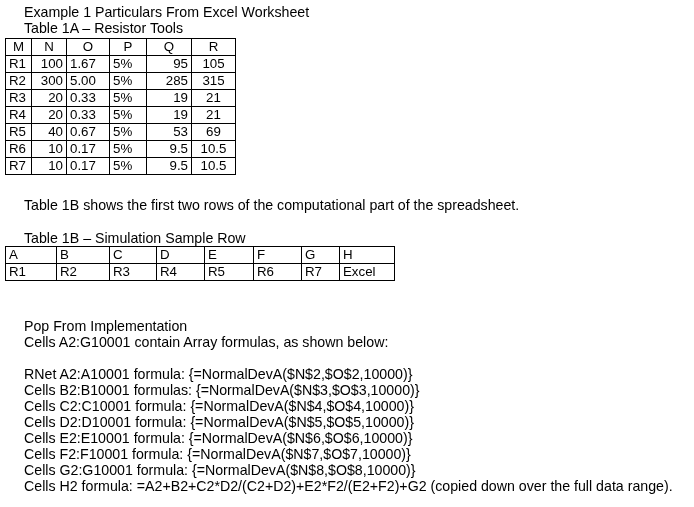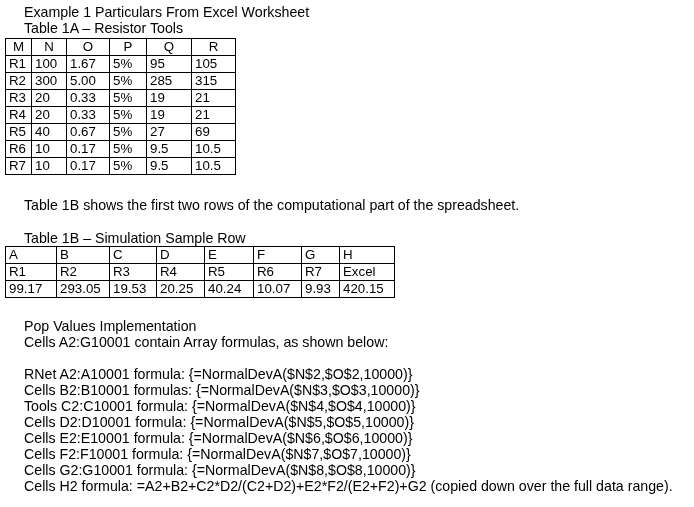--- a/index.html
+++ b/index.html
@@ -5,25 +5,25 @@
   html, body { margin: 0; padding: 0; background: #ffffff; }
   body {
     width: 694px; height: 507px; position: relative; overflow: hidden;
     font-family: "Liberation Sans", sans-serif; font-size: 14.2px; color: #000;
   }
   .line { position: absolute; left: 24px; white-space: nowrap; line-height: 16px; }
   table { position: absolute; border-collapse: collapse; font-size: 13.3px; }
   td { border: 1.3px solid #000; padding: 0 3px; height: 16px; line-height: 16px; white-space: nowrap; }
   #t1a { left: 5px; top: 38px; }
   #t1a td.c0 { width: 19px; }
-  #t1a td.c1 { width: 28px; text-align: left; }
+  #t1a td.c1 { width: 28px; text-align: right; }
   #t1a td.c2 { width: 36px; }
   #t1a td.c3 { width: 30px; }
-  #t1a td.c4 { width: 38px; text-align: left; }
-  #t1a td.c5 { width: 37px; text-align: left; }
+  #t1a td.c4 { width: 38px; text-align: right; }
+  #t1a td.c5 { width: 37px; text-align: center; }
   #t1a tr.head td { text-align: center; }
   #t1b { left: 5px; top: 246px; }
   #t1b td { text-align: left; padding: 0 3px; }
   #t1b td.c0 { width: 44px; }
   #t1b td.c1 { width: 46px; }
   #t1b td.c2 { width: 40px; }
   #t1b td.c3 { width: 41px; }
   #t1b td.c4 { width: 42px; }
   #t1b td.c5 { width: 41px; }
   #t1b td.c6 { width: 31px; }
@@ -75,21 +75,21 @@
     <td class="c2">0.33</td>
     <td class="c3">5%</td>
     <td class="c4">19</td>
     <td class="c5">21</td>
   </tr>
   <tr>
     <td class="c0">R5</td>
     <td class="c1">40</td>
     <td class="c2">0.67</td>
     <td class="c3">5%</td>
-    <td class="c4">27</td>
+    <td class="c4">53</td>
     <td class="c5">69</td>
   </tr>
   <tr>
     <td class="c0">R6</td>
     <td class="c1">10</td>
     <td class="c2">0.17</td>
     <td class="c3">5%</td>
     <td class="c4">9.5</td>
     <td class="c5">10.5</td>
   </tr>
@@ -122,35 +122,25 @@
   <tr>
     <td class="c0">R1</td>
     <td class="c1">R2</td>
     <td class="c2">R3</td>
     <td class="c3">R4</td>
     <td class="c4">R5</td>
     <td class="c5">R6</td>
     <td class="c6">R7</td>
     <td class="c7">Excel</td>
   </tr>
-  <tr>
-    <td class="c0">99.17</td>
-    <td class="c1">293.05</td>
-    <td class="c2">19.53</td>
-    <td class="c3">20.25</td>
-    <td class="c4">40.24</td>
-    <td class="c5">10.07</td>
-    <td class="c6">9.93</td>
-    <td class="c7">420.15</td>
-  </tr>
 </tbody>
   </table>
 
-<div class="line" style="top:318px">Pop Values Implementation</div>
+<div class="line" style="top:318px">Pop From Implementation</div>
 <div class="line" style="top:334px">Cells A2:G10001 contain Array formulas, as shown below:</div>
 <div class="line" style="top:366px">RNet A2:A10001 formula: {=NormalDevA($N$2,$O$2,10000)}</div>
 <div class="line" style="top:382px">Cells B2:B10001 formulas: {=NormalDevA($N$3,$O$3,10000)}</div>
-<div class="line" style="top:398px">Tools C2:C10001 formula: {=NormalDevA($N$4,$O$4,10000)}</div>
+<div class="line" style="top:398px">Cells C2:C10001 formula: {=NormalDevA($N$4,$O$4,10000)}</div>
 <div class="line" style="top:414px">Cells D2:D10001 formula: {=NormalDevA($N$5,$O$5,10000)}</div>
 <div class="line" style="top:430px">Cells E2:E10001 formula: {=NormalDevA($N$6,$O$6,10000)}</div>
 <div class="line" style="top:446px">Cells F2:F10001 formula: {=NormalDevA($N$7,$O$7,10000)}</div>
 <div class="line" style="top:462px">Cells G2:G10001 formula: {=NormalDevA($N$8,$O$8,10000)}</div>
 <div class="line" style="top:478px">Cells H2 formula: =A2+B2+C2*D2/(C2+D2)+E2*F2/(E2+F2)+G2 (copied down over the full data range).</div>
 
 </body></html>

